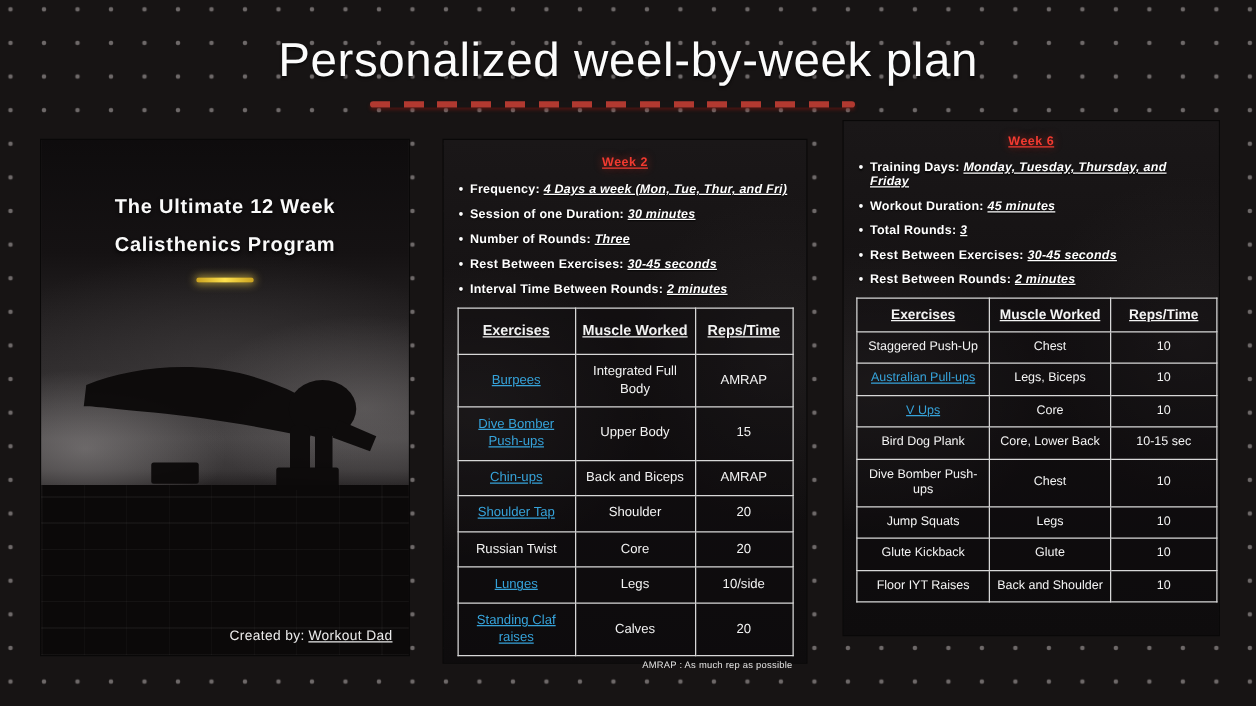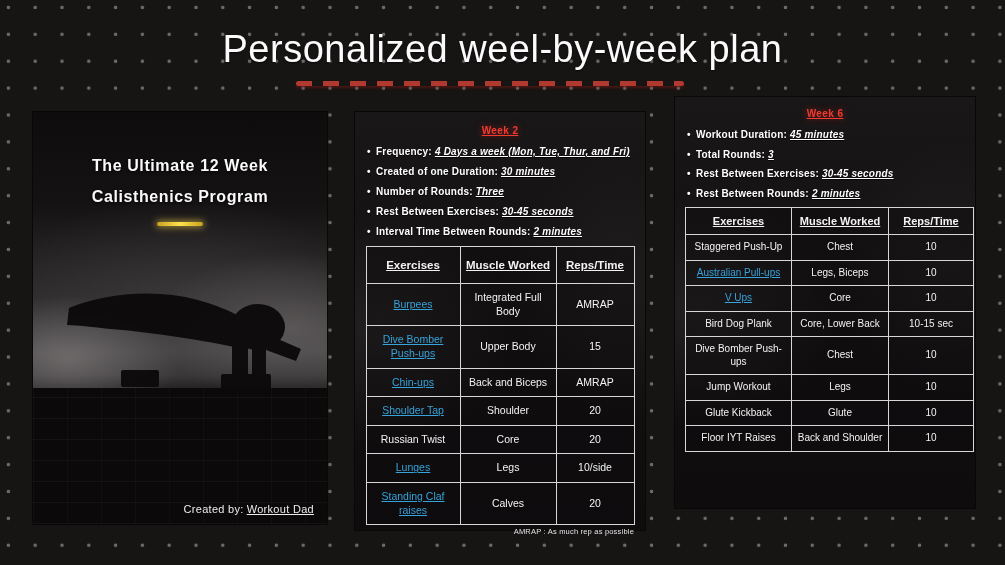--- a/index.html
+++ b/index.html
@@ -142,21 +142,21 @@
     <div class="cover-underline"></div>
     <div class="created-by">
       <span>Created by:</span><span class="name">Workout Dad</span>
     </div>
   </div>
 
   <div id="week2" class="panel week">
     <span class="wk-title" style="color:#f23a30">Week 2</span>
     <ul class="bullets">
       <li><span>Frequency:</span><span class="b-value">4 Days a week (Mon, Tue, Thur, and Fri)</span></li>
-      <li><span>Created of one Duration:</span><span class="b-value">30 minutes</span></li>
+      <li><span>Session of one Duration:</span><span class="b-value">30 minutes</span></li>
       <li><span>Number of Rounds:</span><span class="b-value">Three</span></li>
       <li><span>Rest Between Exercises:</span><span class="b-value">30-45 seconds</span></li>
       <li><span>Interval Time Between Rounds:</span><span class="b-value">2 minutes</span></li>
     </ul>
     <table class="wk-table">
       <colgroup>
           <col style="width:94px">
           <col style="width:96px">
           <col style="width:78px">
         </colgroup>
@@ -204,20 +204,21 @@
           <td>20</td>
         </tr>
       </tbody>
     </table>
     <div class="footnote">AMRAP : As much rep as possible</div>
   </div>
 
   <div id="week6" class="panel week">
     <span class="wk-title" style="color:#f23a30">Week 6</span>
     <ul class="bullets">
+      <li><span>Training Days:</span><span class="b-value">Monday, Tuesday, Thursday, and Friday</span></li>
       <li><span>Workout Duration:</span><span class="b-value">45 minutes</span></li>
       <li><span>Total Rounds:</span><span class="b-value">3</span></li>
       <li><span>Rest Between Exercises:</span><span class="b-value">30-45 seconds</span></li>
       <li><span>Rest Between Rounds:</span><span class="b-value">2 minutes</span></li>
     </ul>
     <table class="wk-table">
       <colgroup>
           <col style="width:106px">
           <col style="width:97px">
           <col style="width:85px">
@@ -249,21 +250,21 @@
           <td><span>Bird Dog Plank</span></td>
           <td>Core, Lower Back</td>
           <td>10-15 sec</td>
         </tr>
         <tr>
           <td><span>Dive Bomber Push-ups</span></td>
           <td>Chest</td>
           <td>10</td>
         </tr>
         <tr>
-          <td><span>Jump Workout</span></td>
+          <td><span>Jump Squats</span></td>
           <td>Legs</td>
           <td>10</td>
         </tr>
         <tr>
           <td><span>Glute Kickback</span></td>
           <td>Glute</td>
           <td>10</td>
         </tr>
         <tr>
           <td><span>Floor IYT Raises</span></td>

